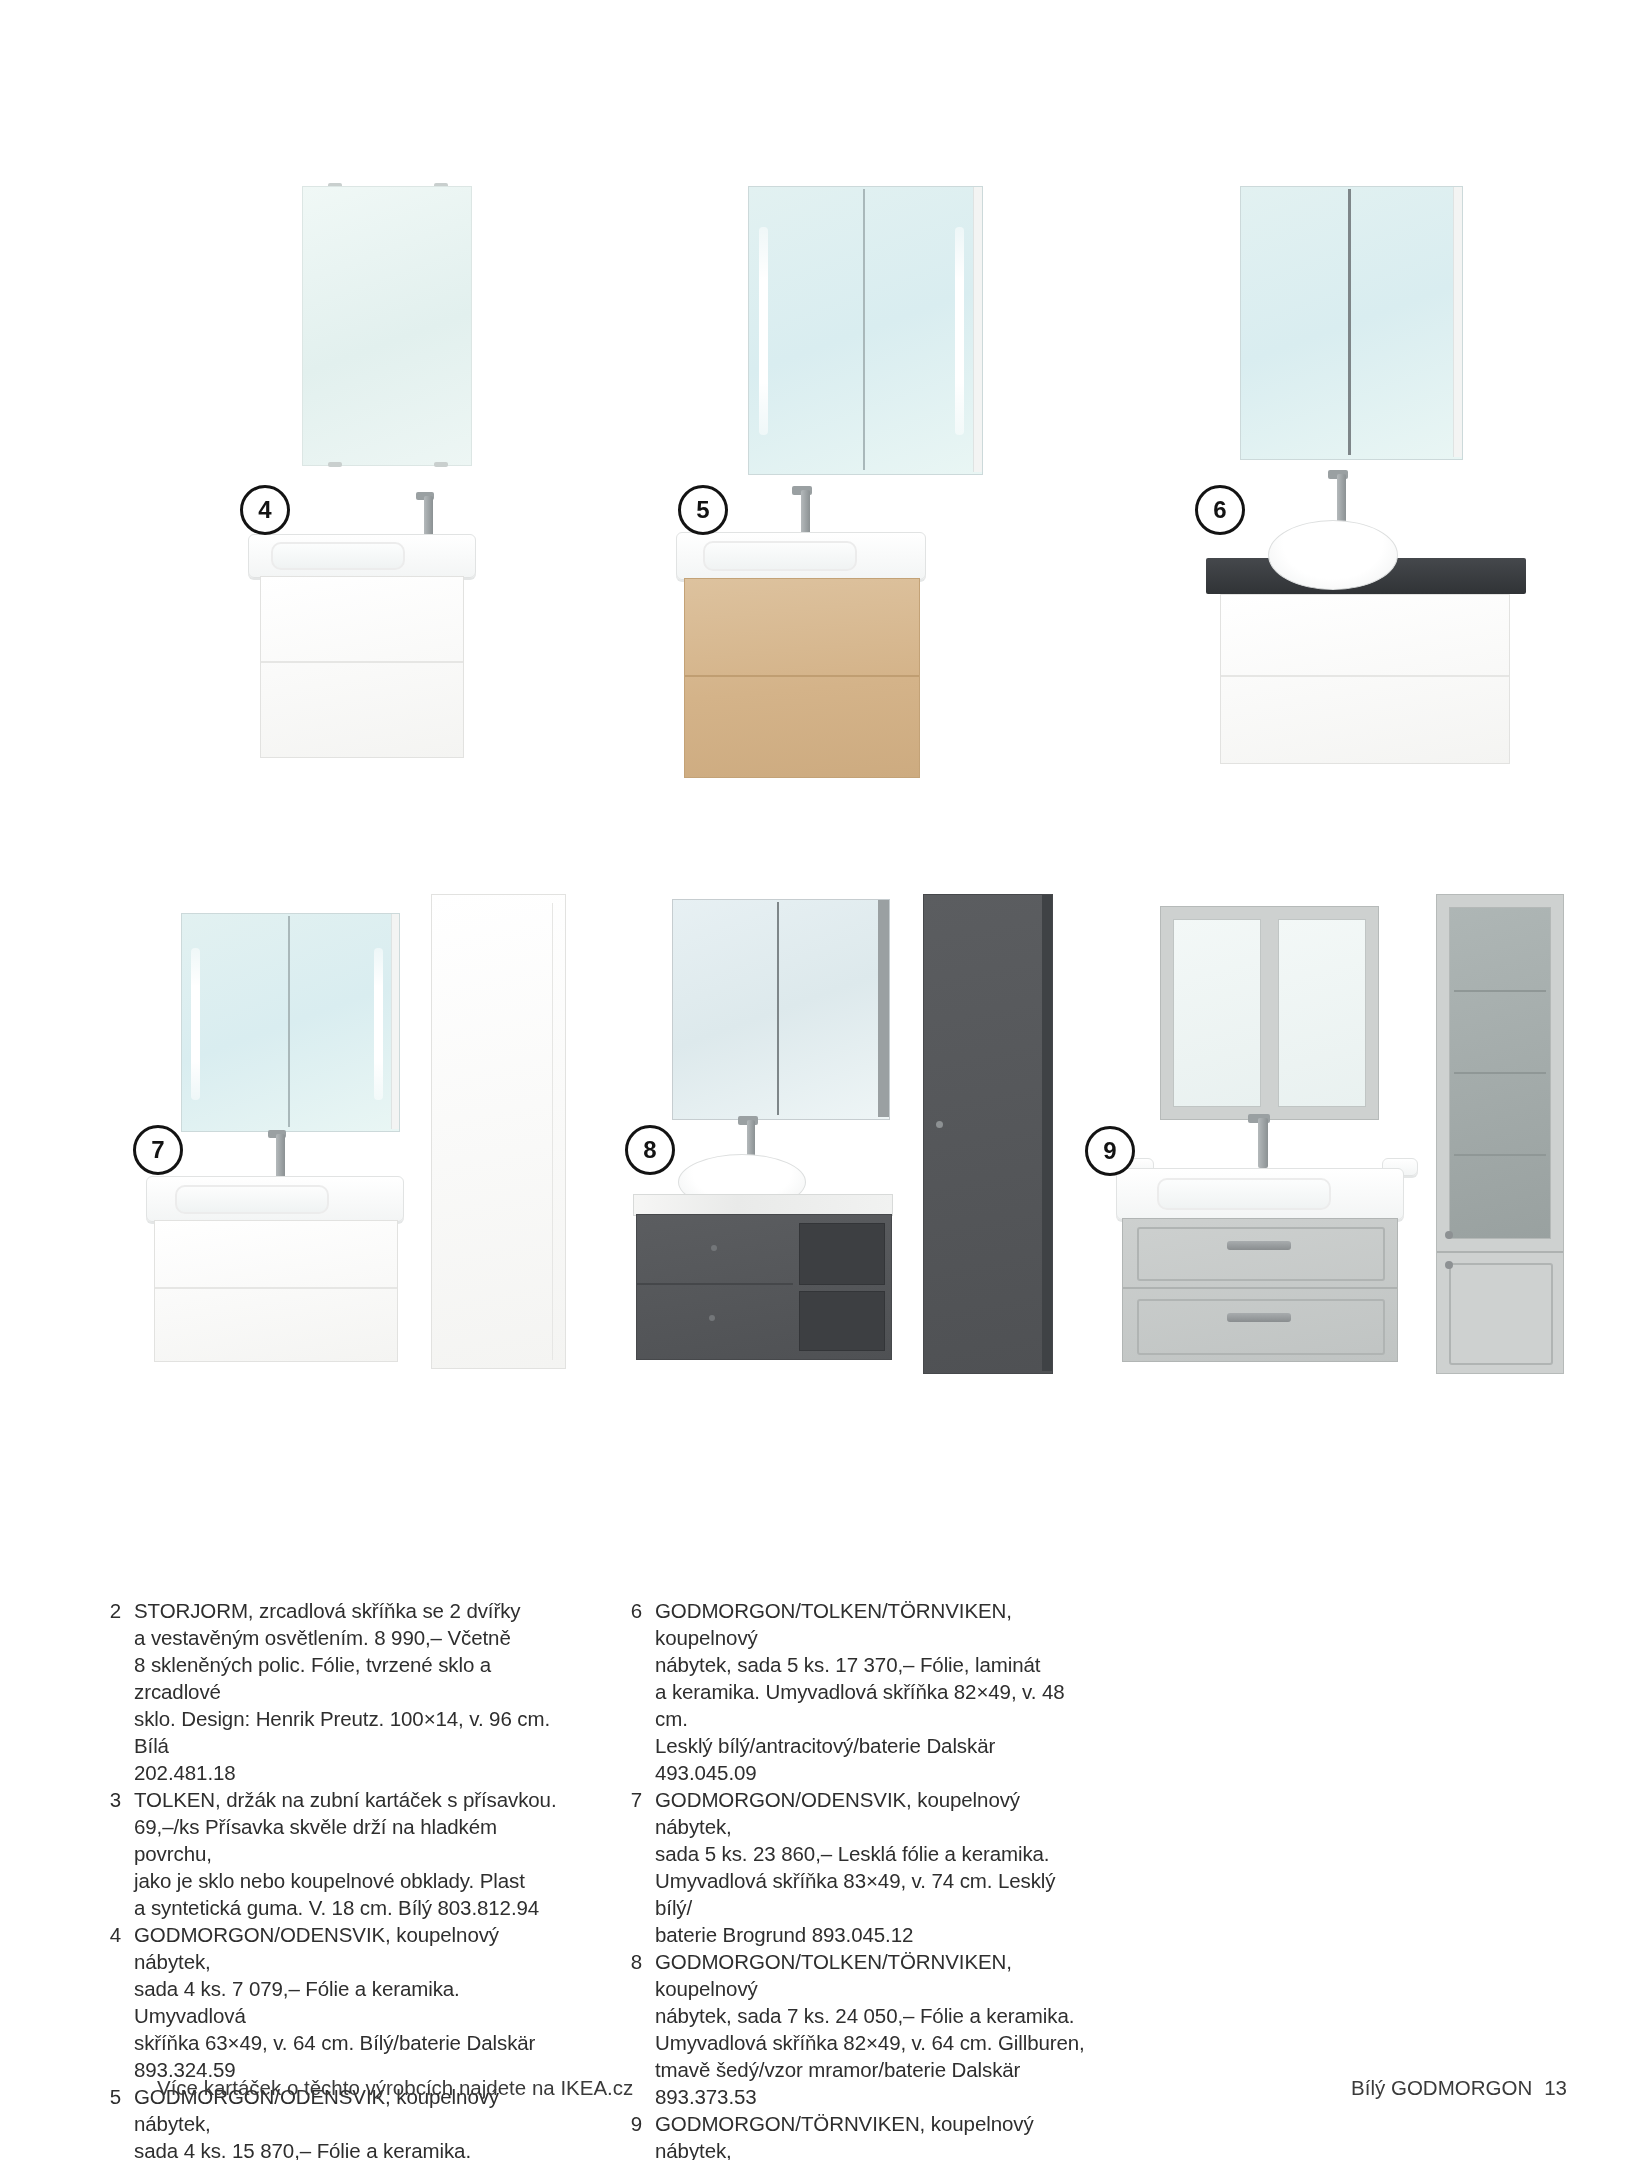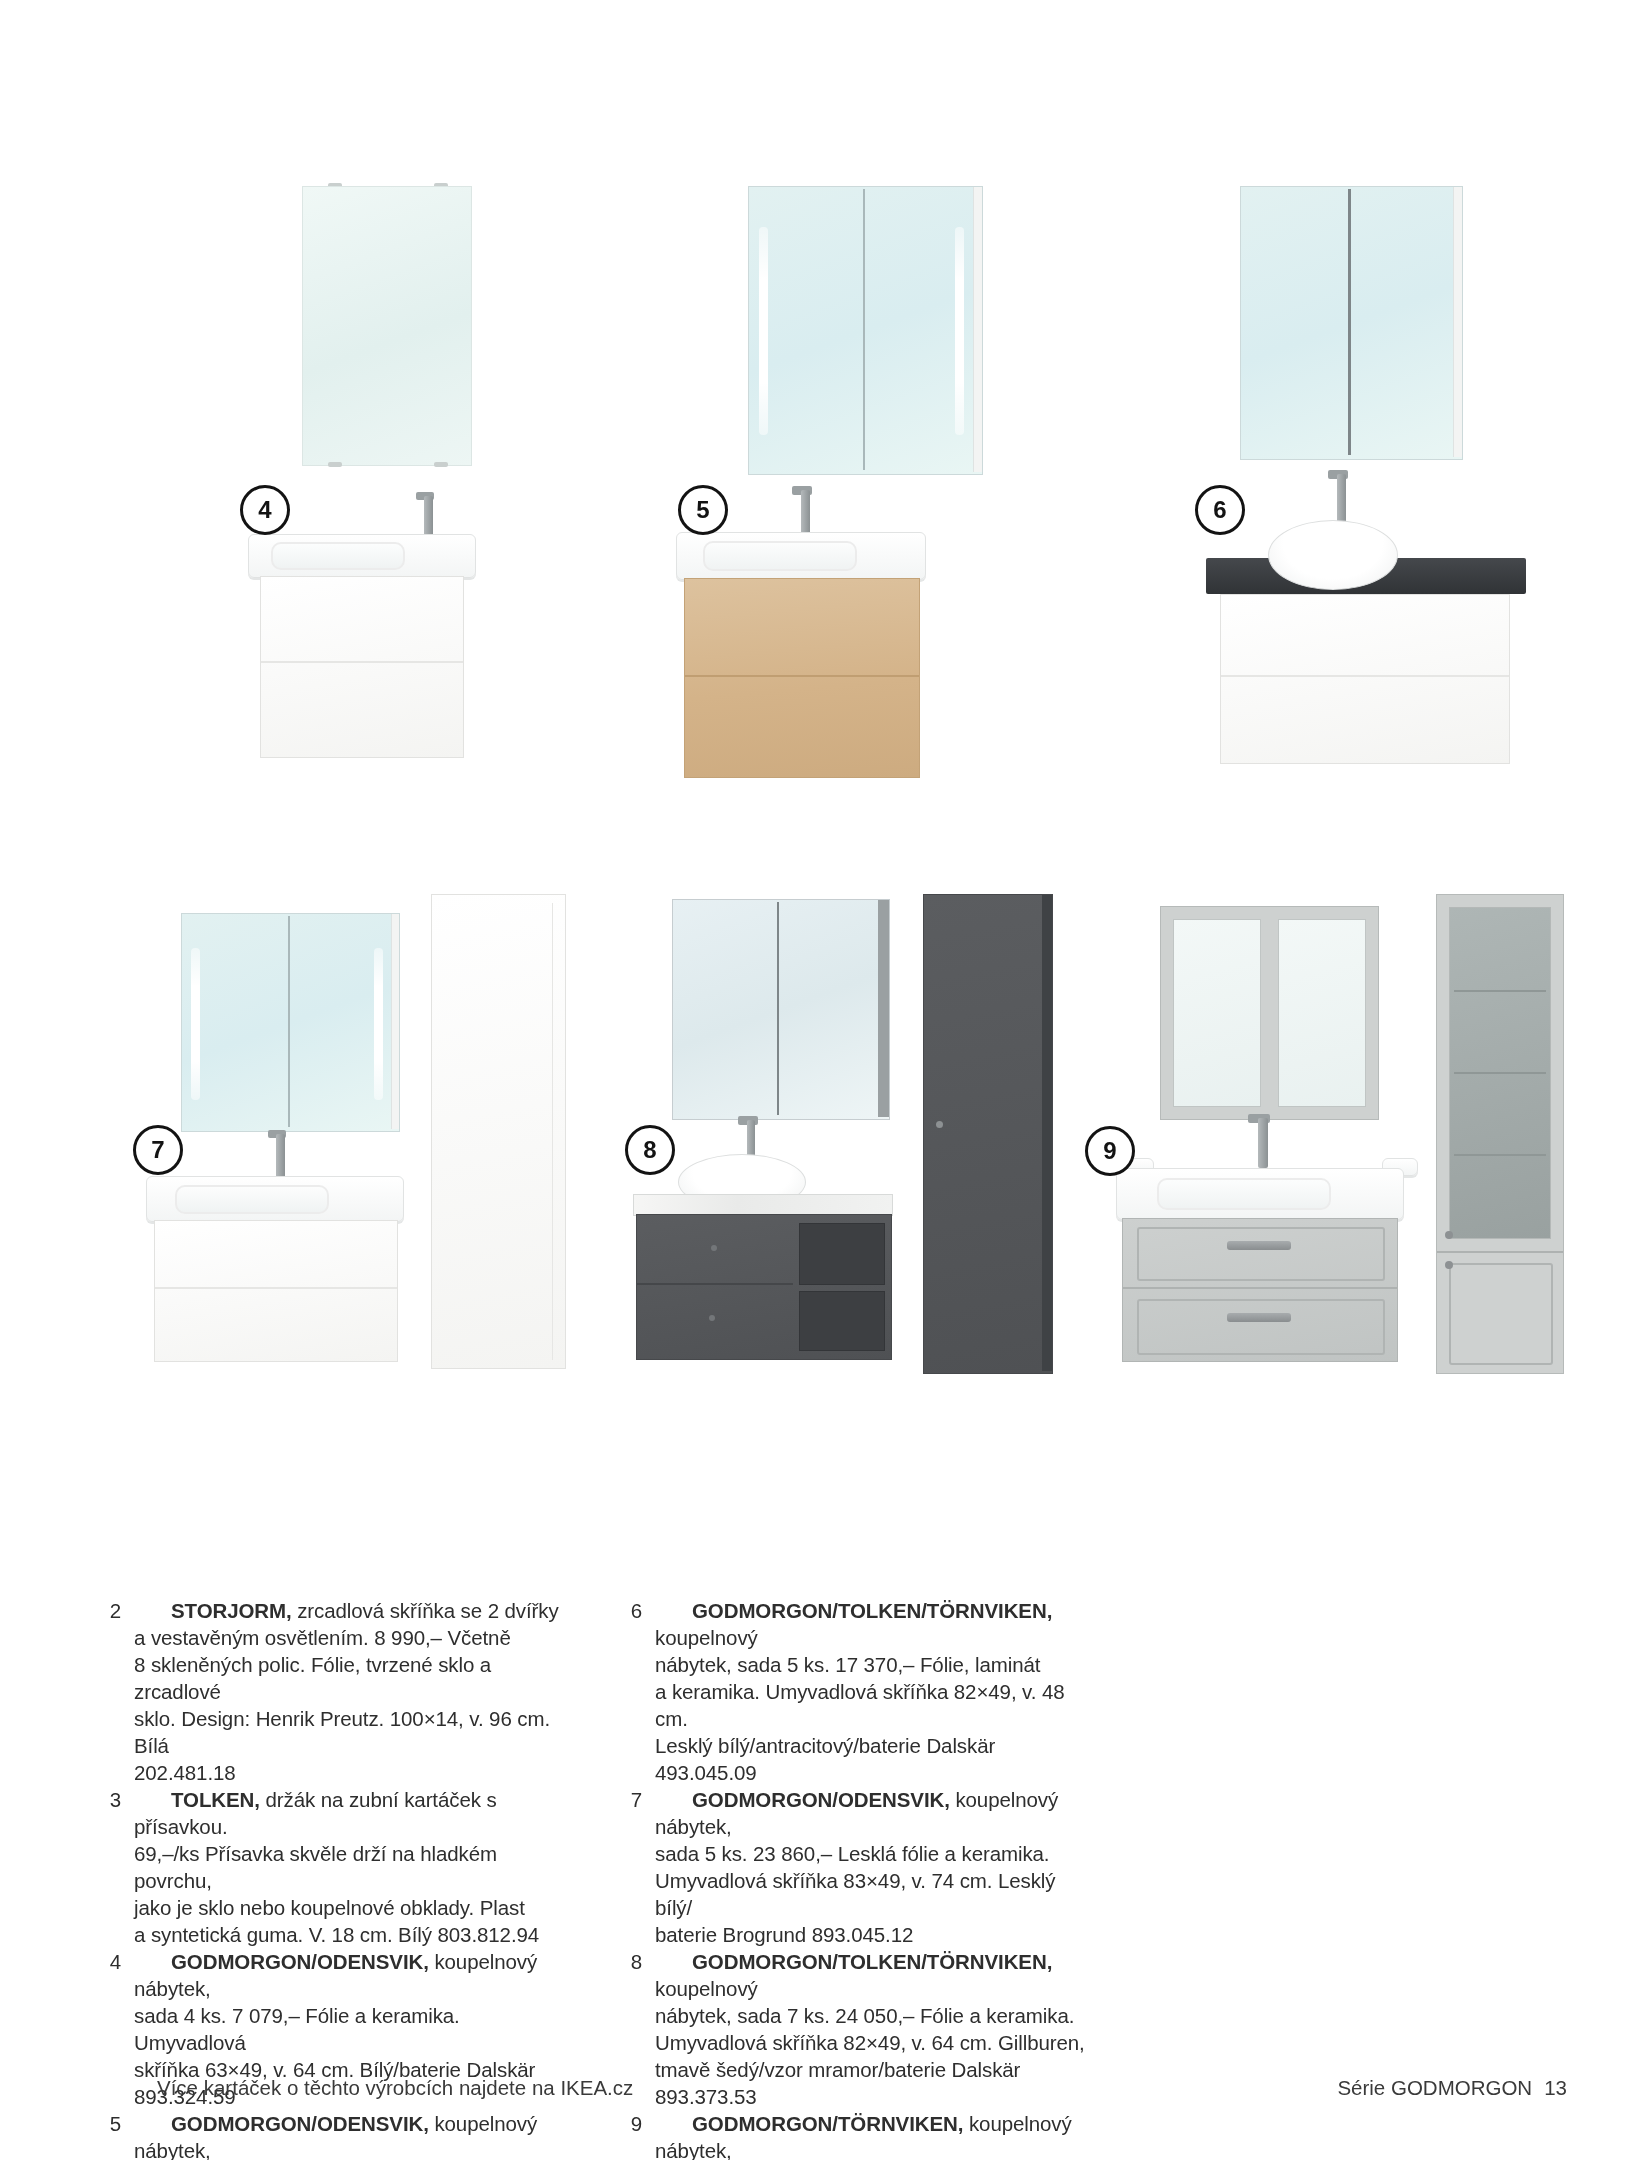--- a/index.html
+++ b/index.html
@@ -46,21 +46,21 @@
   .handle-dot{background:#8d9193;border-radius:50%;}
   
   .marker{width:44px;height:44px;border:3px solid #131313;border-radius:50%;background:#fff;
     display:flex;align-items:center;justify-content:center;
     font-size:24px;font-weight:700;color:#131313;}
   
   .col{position:absolute;width:470px;font-size:20.5px;line-height:27px;letter-spacing:-0.1px;}
   .listing{display:flex;}
   .listing .num{flex:none;width:26px;text-align:right;margin-right:13px;}
   .listing .body{flex:none;width:430px;}
-  .listing .name{font-weight:700;margin-left:37px;}
+  .listing .name{font-weight:400;}
   .listing .rest{white-space:pre-line;}
   
   .footer-text{font-size:20.5px;color:#3a3a3a;}
 </style>
 </head>
 <body>
 
 <div class="abs">
   <div class="abs clip" style="left:328px;top:183px;width:14px;height:5px;"></div>
   <div class="abs clip" style="left:434px;top:183px;width:14px;height:5px;"></div>
@@ -260,14 +260,14 @@
     <span class="num">9</span>
     <p class="body" style="margin:0;"><b class="name">GODMORGON/TÖRNVIKEN,</b> <span class="rest">koupelnový nábytek,
 sada 5 ks. 26 260,– Fólie a keramika. Umyvadlová
 skříňka 102×49, v. 68 cm. Kasjön, světle šedá/
 baterie Hamnskär 793.046.97</span></p>
   </div>
 </div>
 
 <div class="abs footer-text" style="left:157px;top:2076px;">Více kartáček o těchto výrobcích najdete na IKEA.cz</div>
 <div class="abs footer-text" style="right:77px;top:2076px;text-align:right;">
-  <span>Série GODMORGON</span><span style="display:inline-block;width:12px;"></span><span>13</span>
+  <span>Bílý GODMORGON</span><span style="display:inline-block;width:12px;"></span><span>13</span>
 </div>
 
 </body></html>

